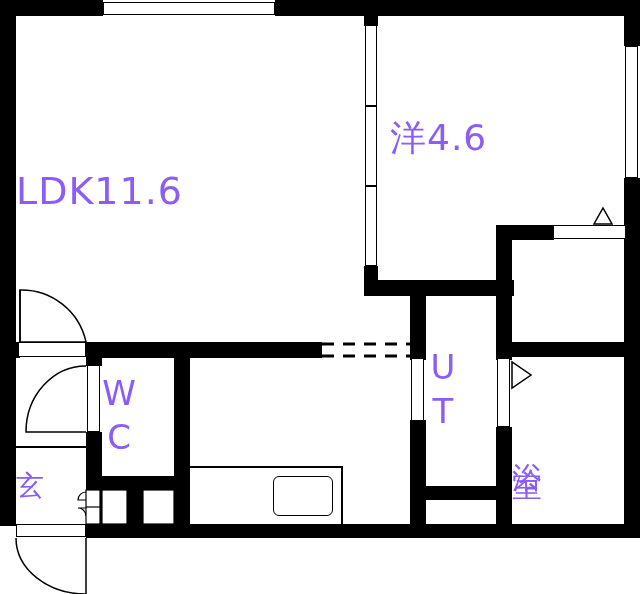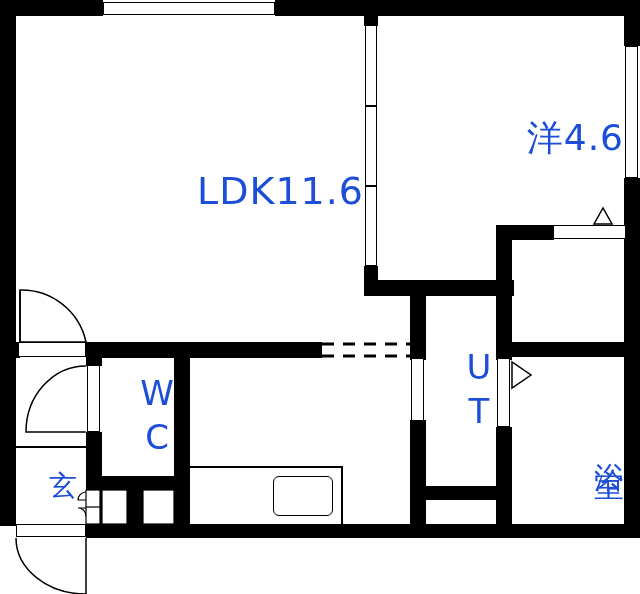--- a/index.html
+++ b/index.html
@@ -1,21 +1,21 @@
 <!DOCTYPE html>
 <html><head>
   <meta charset="utf-8">
   <style>
     html, body { margin: 0; padding: 0; background: #ffffff; }
     body { width: 640px; height: 594px; position: relative; overflow: hidden; font-family: "DejaVu Sans", sans-serif; }
     .plan { position: absolute; left: 0; top: 0; width: 640px; height: 594px; }
     .wall { position: absolute; background: #000; }
     .win { position: absolute; background: #fff; border: 1.5px solid #000; box-sizing: border-box; }
     .line { position: absolute; background: #000; }
-    .room { position: absolute; display: flex; align-items: center; justify-content: flex-end; color: #1d4ed8; }
+    .room { position: absolute; display: flex; align-items: center; justify-content: flex-start; color: #8b5cf6; }
     .label { font-family: "DejaVu Sans", sans-serif; font-weight: 400; letter-spacing: 1px; line-height: 1; }
     .vlabel { writing-mode: vertical-rl; text-orientation: upright; }
     svg.overlay { position: absolute; left: 0; top: 0; }
   </style>
 </head>
 <body>
 
 <div class="plan">
 
   <div class="wall" style="left:0;top:0;width:103px;height:16px;"></div>

